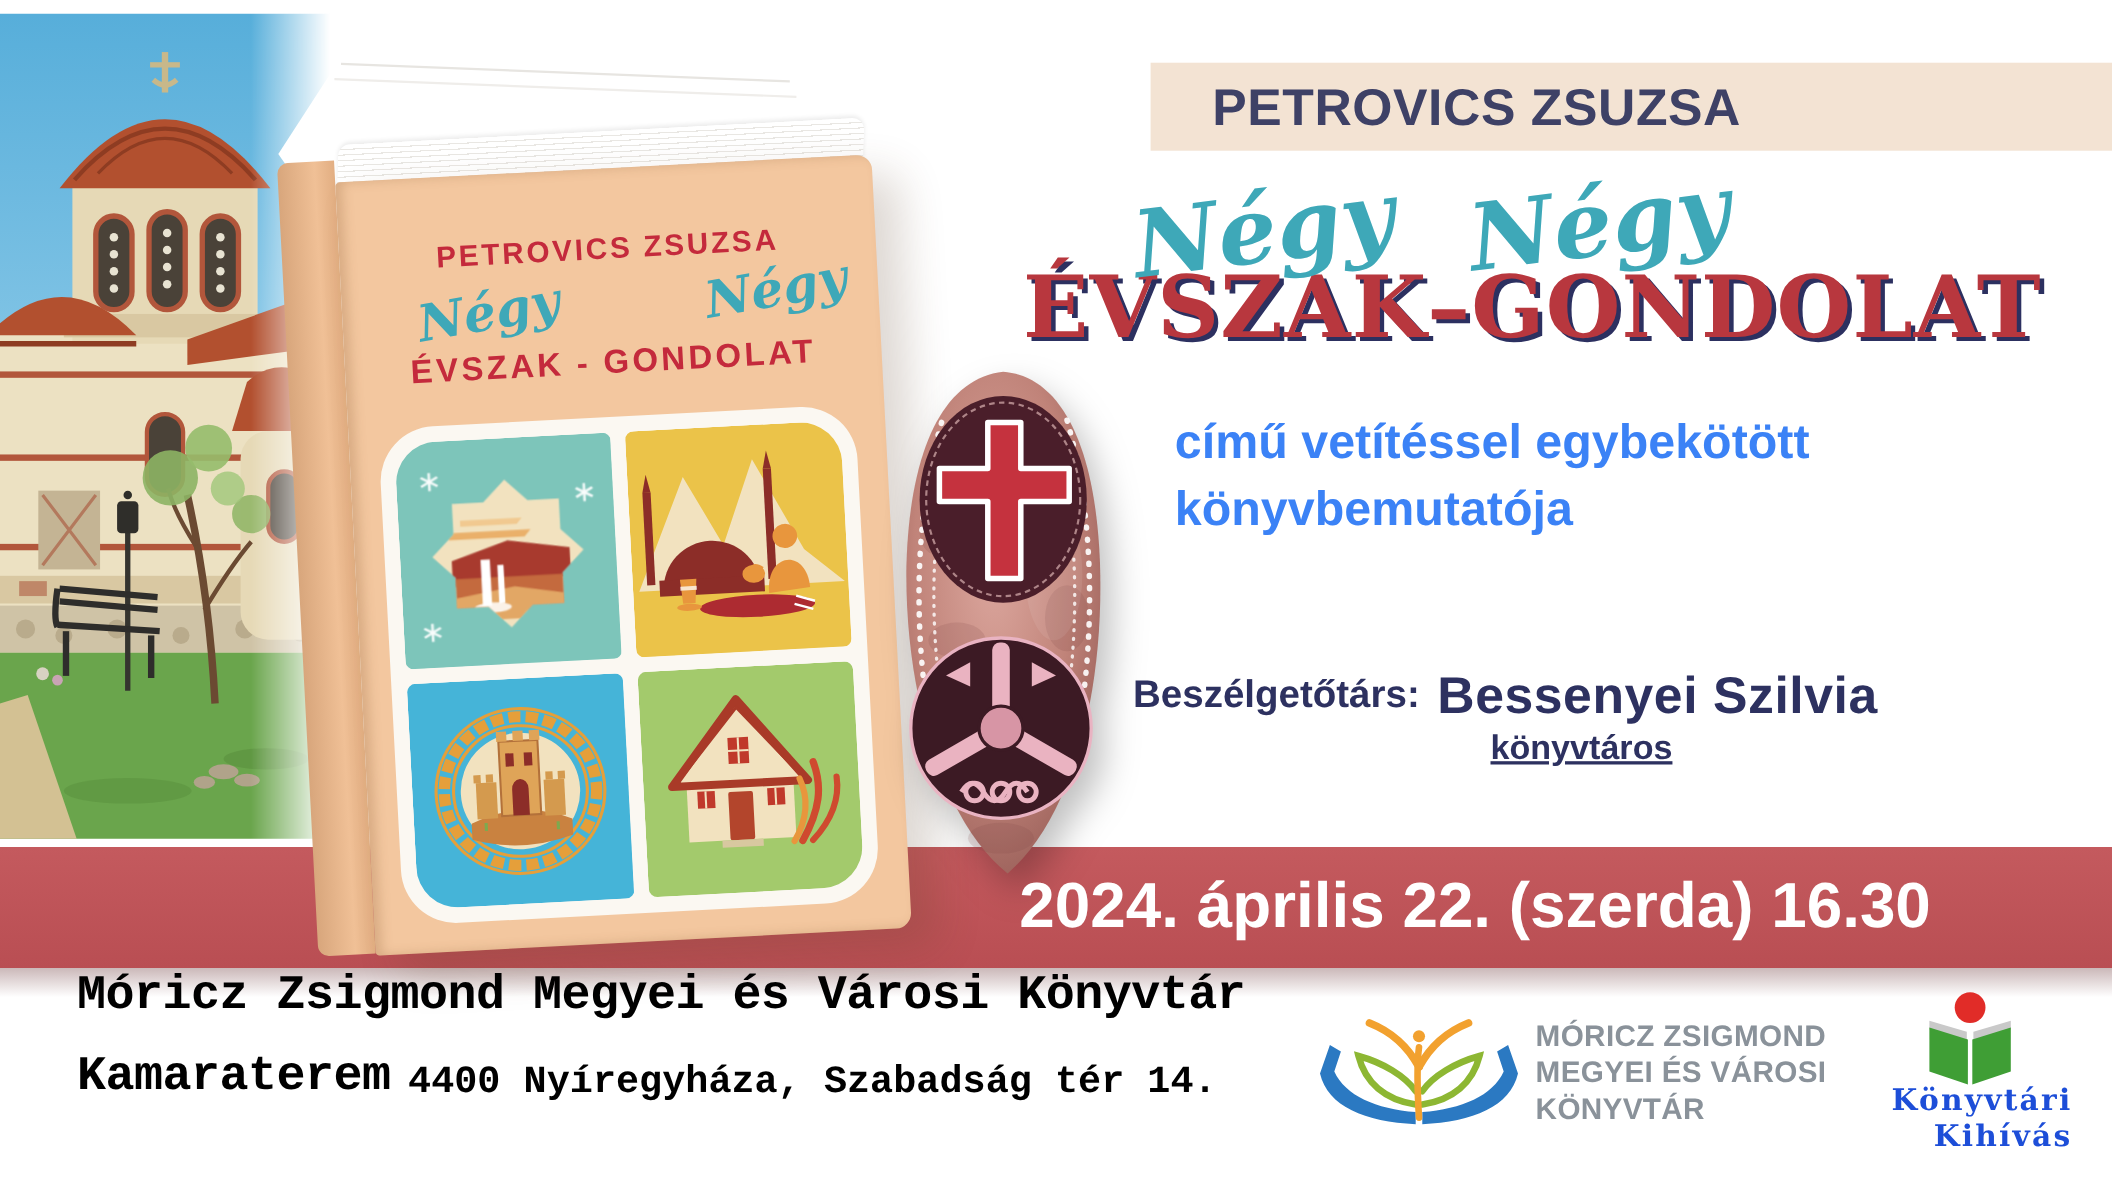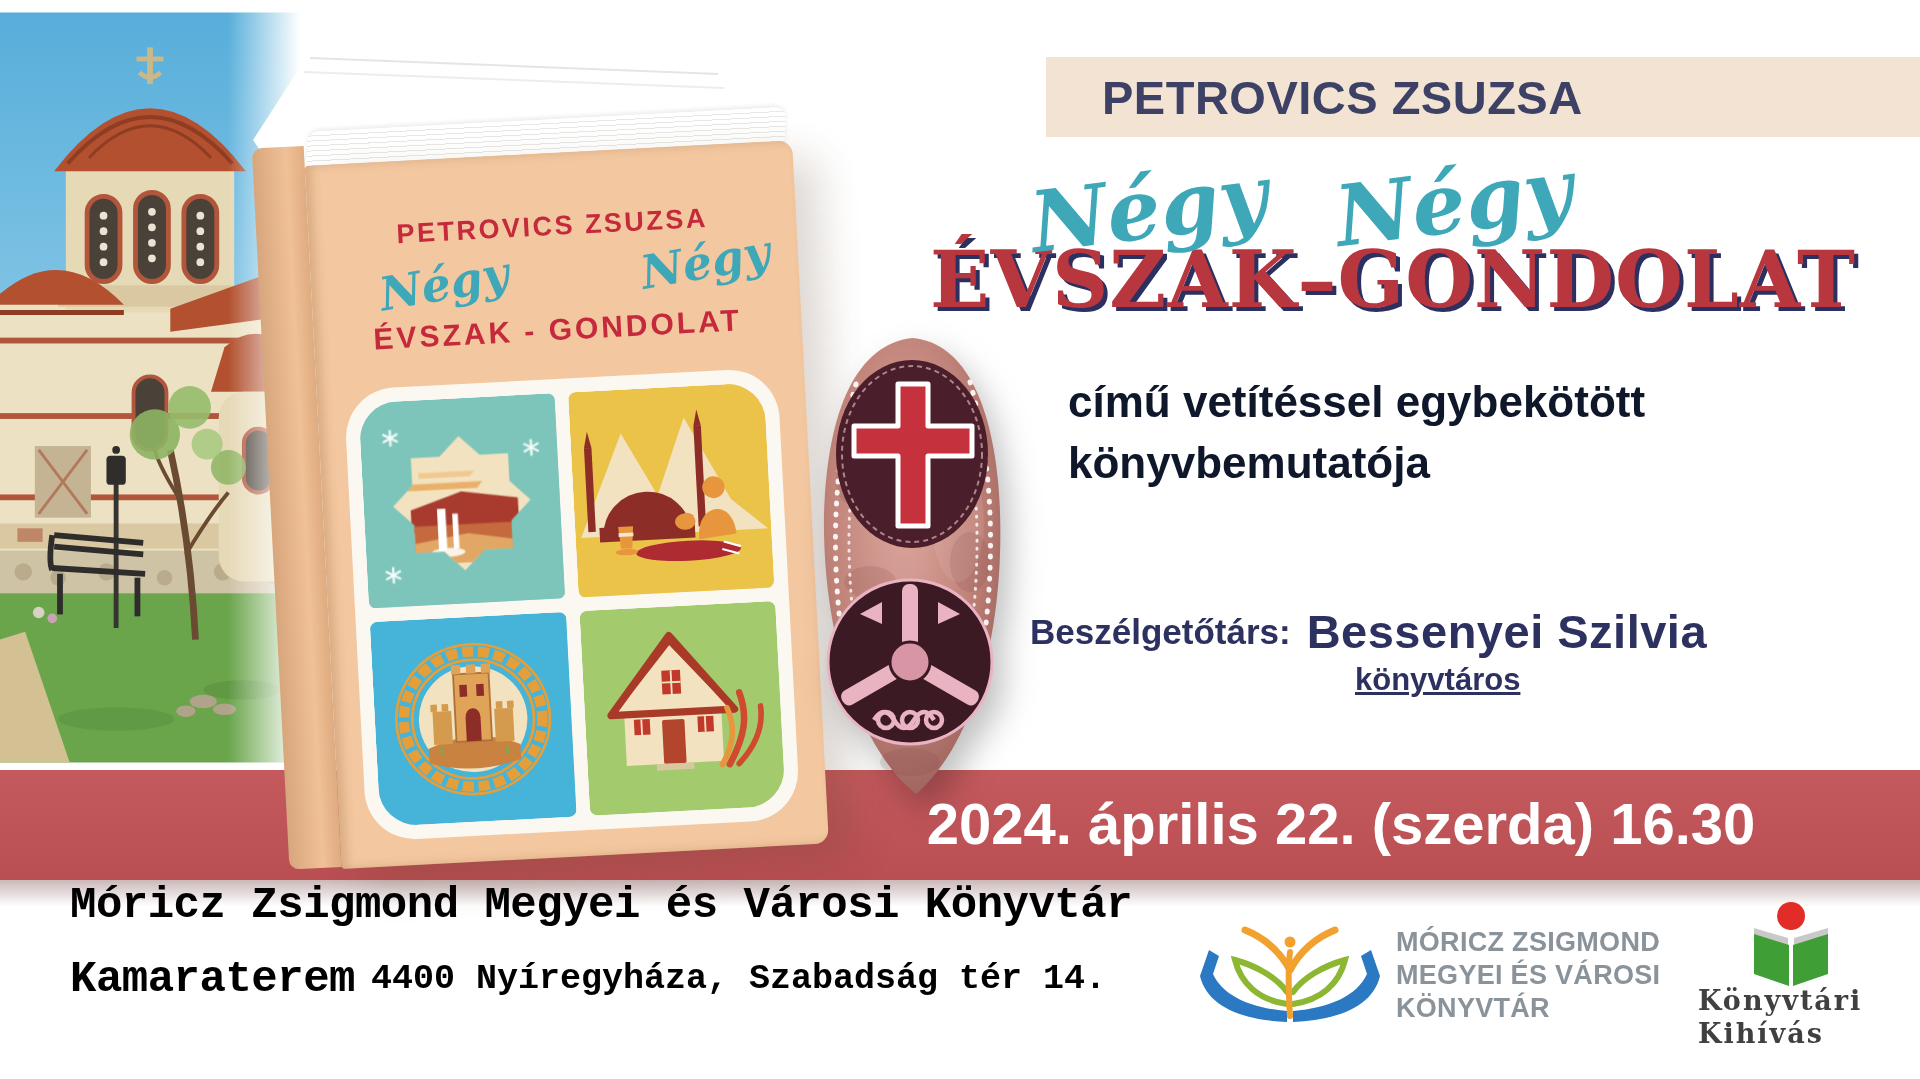--- a/index.html
+++ b/index.html
@@ -64,42 +64,42 @@
   .author-strip span{margin-left:56px;color:#3e4166;font-size:47px;font-weight:800;
        letter-spacing:0.5px;}
   .script-word{z-index:7;width:220px;text-align:center;color:#3ea8b8;
        font-family:"DejaVu Serif",serif;font-style:italic;font-weight:700;font-size:84px;
        transform:rotate(-7deg);}
   .script-word.w1{left:1030px;top:160px;}
   .script-word.w2{left:1335px;top:154px;}
   .main-title{left:930px;top:234px;width:900px;margin:0;z-index:6;color:#b8373e;
        font-family:"DejaVu Serif",serif;font-size:78px;font-weight:700;letter-spacing:1px;
        text-shadow:4px 4px 0 #2c3060;white-space:nowrap;}
-  .subtitle{left:1068px;top:372px;z-index:6;color:#0f172a;font-size:44px;font-weight:700;
+  .subtitle{left:1068px;top:372px;z-index:6;color:#3b82f6;font-size:44px;font-weight:700;
        line-height:1.38;}
   .speaker{left:1030px;top:604px;z-index:6;display:flex;align-items:center;gap:16px;
        color:#2d3160;white-space:nowrap;}
   .speaker .label{font-size:35px;font-weight:700;}
   .speaker .name{font-size:47px;font-weight:800;letter-spacing:0.5px;}
   .role{left:1355px;top:662px;z-index:6;color:#2d3160;font-size:31px;font-weight:700;text-decoration:underline;}
 
   
   .venue{left:70px;top:880px;z-index:6;color:#000000;font-family:Liberation Mono, monospace;}
   .venue-line1{font-size:44px;font-weight:800;letter-spacing:-0.5px;}
-  .venue-line2{margin-top:24px;display:flex;align-items:center;gap:16px;}
+  .venue-line2{margin-top:24px;display:flex;align-items:flex-end;gap:16px;}
   .venue-room{font-size:44px;font-weight:800;letter-spacing:-0.5px;}
   .venue-addr{font-size:35px;font-weight:600;}
 
   .lib-logo{left:1195px;top:912px;z-index:6;width:190px;height:120px;}
   .lib-text{left:1396px;top:926px;z-index:6;color:#8a929a;font-size:27px;font-weight:600;
        line-height:33px;letter-spacing:0.3px;}
   .chal-logo{left:1746px;top:900px;z-index:6;width:90px;height:88px;}
-  .chal-text{left:1698px;top:984px;width:186px;z-index:6;text-align:left;
+  .chal-text{left:1698px;top:984px;width:186px;z-index:6;text-align:right;
        font-family:"DejaVu Serif",serif;font-size:27px;font-weight:600;letter-spacing:2px;
-       color:#404040;line-height:33px;}
+       color:#1d4ed8;line-height:33px;}
 </style>
 </head>
 <body>
 
 <div class="canvas">
 
   <div class="abs photo">
     <svg width="300" height="775" viewBox="0 0 310 775">
       <defs>
         <linearGradient id="sky" x1="0" y1="0" x2="0" y2="1">

